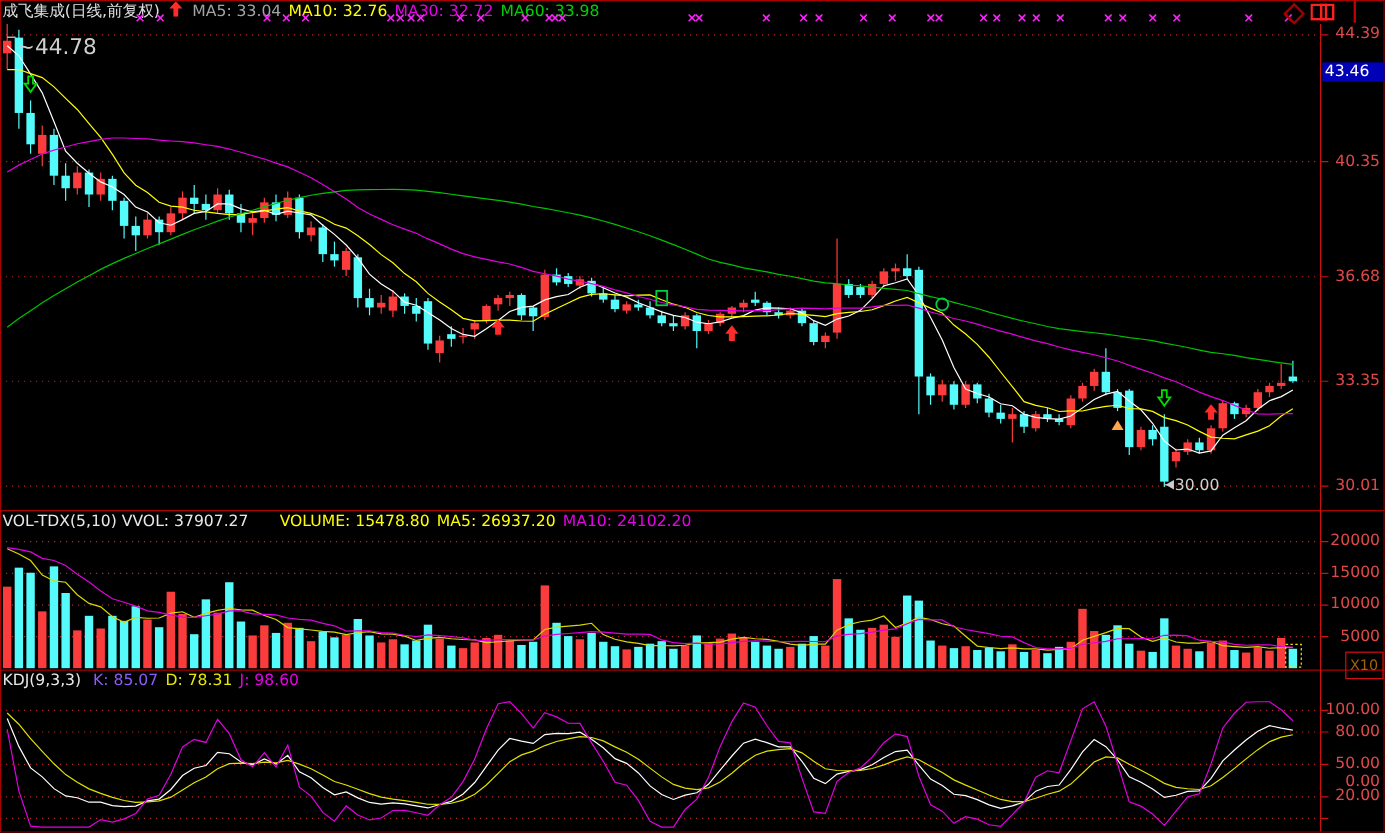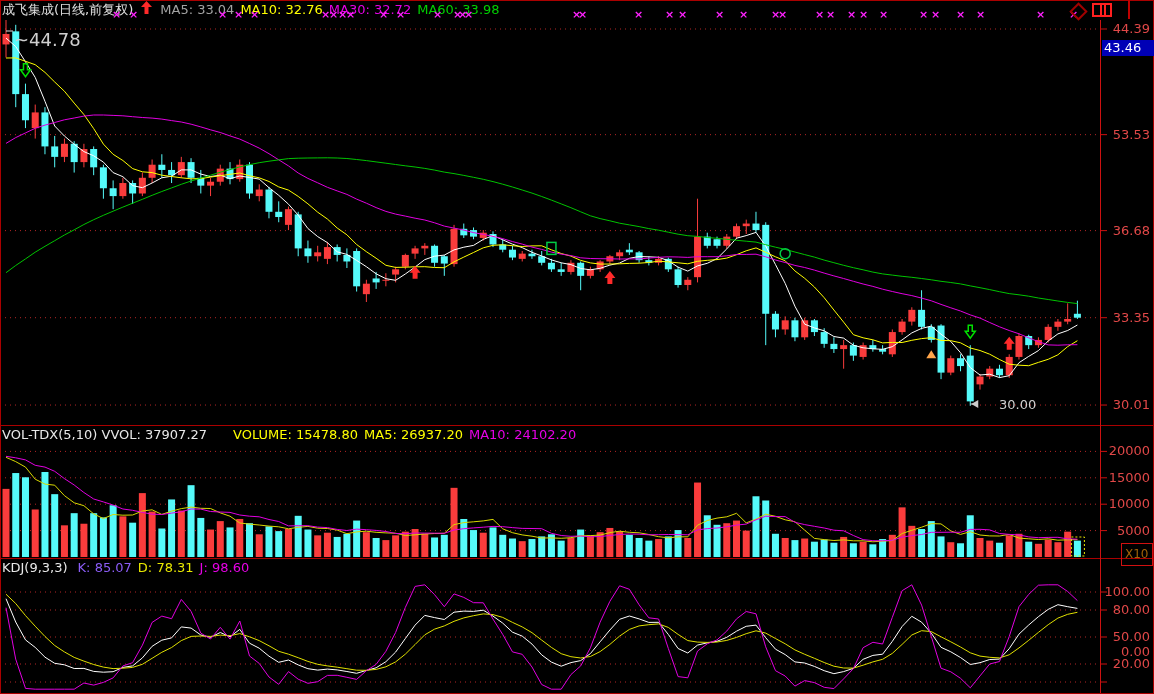--- a/index.html
+++ b/index.html
@@ -10,24 +10,24 @@
        font-size:13px;line-height:18px;}
   #top-header{left:2px;top:1px;height:18px;gap:8px;text-decoration:underline;}
   .title{color:#e0e0e0;}
   .ma-item{margin-right:6px;}
   #vol-header{left:2px;top:427px;height:16px;gap:26px;}
   #kdj-header{left:2px;top:560px;height:16px;gap:10px;}
   .wht{color:#e8e8e8;}
   .axis-label{position:absolute;left:1102px;width:48px;text-align:right;
       font-size:13px;color:#e04848;}
   .xmark{position:absolute;color:#ff22ff;font-size:11px;font-weight:bold;top:8px;}
-  #price-box{position:absolute;left:1102px;top:40px;width:50px;height:16px;
+  #price-box{position:absolute;left:1102px;top:52px;width:50px;height:16px;
       background:#0000b6;color:#fff;font-size:13px;line-height:16px;padding-left:2px;}
   #hi-annot{position:absolute;left:14px;top:29px;color:#cfcfcf;font-size:18px;}
-  #lo-annot{position:absolute;left:979px;top:397px;color:#cfcfcf;font-size:13px;padding-left:20px;}
+  #lo-annot{position:absolute;left:979px;top:397px;color:#cfcfcf;font-size:13px;}
   #x10-box{position:absolute;left:1121px;top:543px;border:1px solid #d01010;
       color:#a16207;font-size:12px;line-height:13px;padding:4px 3px;}
   #icon-diamond{position:absolute;left:1072px;top:5px;width:9px;height:9px;
       border:2px solid #a00000;transform:rotate(45deg);}
   #icon-window{position:absolute;left:1092px;top:3px;}
   #chrome-vline{position:absolute;left:1128px;top:0;width:2px;height:19px;background:#c00000;}
 </style>
 </head>
 <body>
 
@@ -489,21 +489,21 @@
   <div id="icon-window">
     <svg width="21" height="15">
       <rect x="1" y="1" width="12" height="12" fill="none" stroke="#ff2020" stroke-width="2"></rect>
       <rect x="9" y="1" width="10" height="12" fill="none" stroke="#ff2020" stroke-width="2"></rect>
     </svg>
   </div>
   <div id="chrome-vline"></div>
 
   <div id="main-axis">
       <span class="axis-label" style="top:21px">44.39</span>
-      <span class="axis-label" style="top:126.64599999999996px">53.53</span>
+      <span class="axis-label" style="top:126.64599999999996px">40.35</span>
       <span class="axis-label" style="top:222.6165px">36.68</span>
       <span class="axis-label" style="top:309.69599999999997px">33.35</span>
       <span class="axis-label" style="top:397.037px">30.01</span>
     </div>
   <div id="price-box">43.46</div>
   <div id="hi-annot">~44.78</div>
   <div id="lo-annot">30.00</div>
 
   <div id="vol-header" class="hdr">
     <span class="wht">VOL-TDX(5,10)  VVOL: 37907.27</span>

